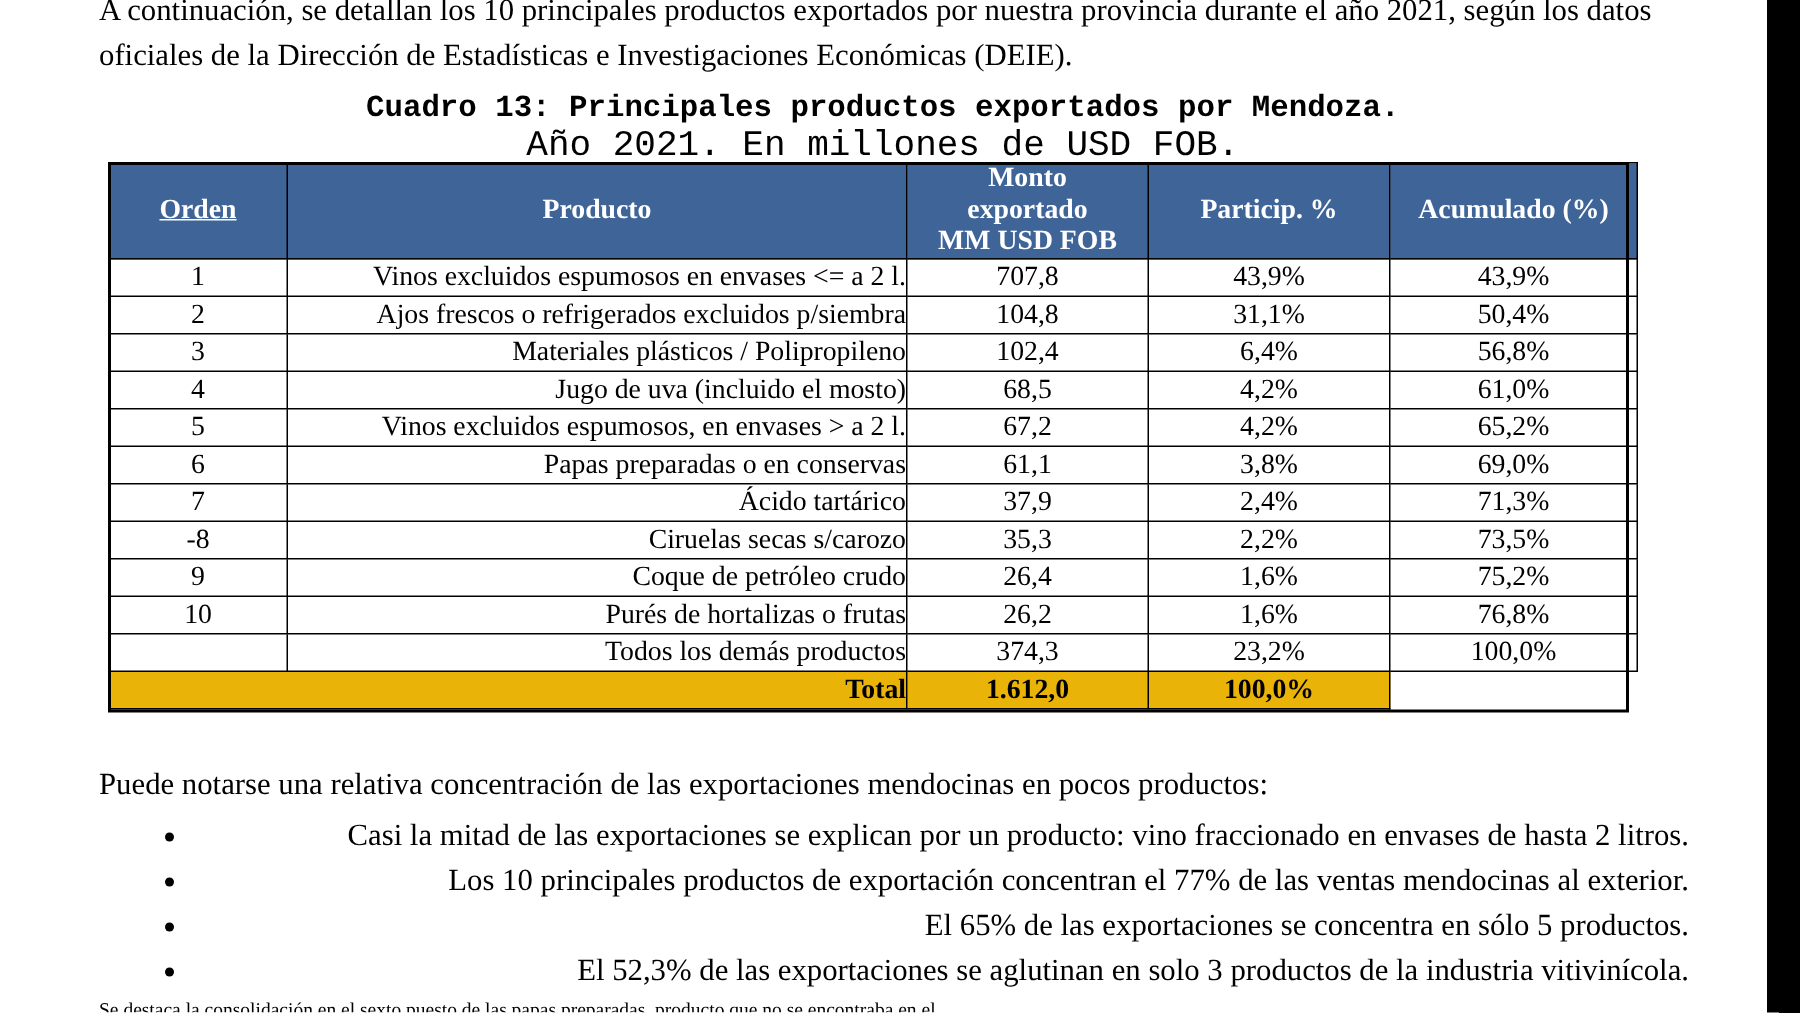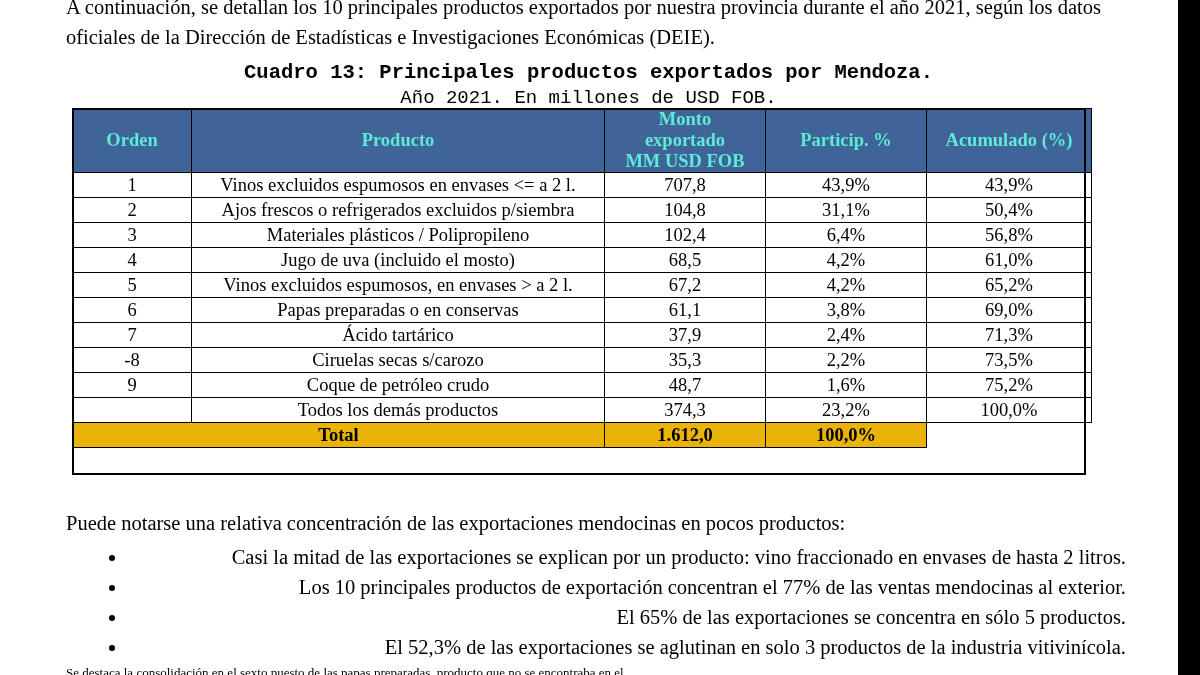--- a/index.html
+++ b/index.html
@@ -46,56 +46,56 @@
     width: 1045px;
     text-align: center;
     font-family: Liberation Mono, monospace;
   }
   .caption-title {
     font-size: 20.5px;
     font-weight: bold;
     line-height: 26px;
   }
   .caption-sub {
-    font-size: 19px;
+    font-size: 24px;
     line-height: 24px;
   }
   table.main {
     position: absolute;
     left: 72px;
     top: 108px;
     width: 1014px;
     border-collapse: collapse;
     table-layout: fixed;
   }
   table.main th, table.main td {
     border: 1px solid #000000;
     font-size: 18.5px;
     padding: 0;
     height: 24px;
   }
   thead th {
     background: #3f6498;
-    color: #5eead4;
+    color: #ffffff;
     font-weight: bold;
     text-align: center;
     line-height: 21px;
     vertical-align: middle;
     height: 62px;
     border: 1px solid #1f3a5f;
     font-size: 19px;
     margin-left: 36px;
   }
-  .col-orden { width: 118px; }
+  .col-orden { width: 118px; text-decoration: underline; }
   .col-producto { width: 412px; font-family: Liberation Serif, serif; }
   .col-monto { width: 160px; }
   .col-partic { width: 160px; }
   .col-acum { width: 164px; }
   td.c { text-align: center; }
-  td.l { text-align: center; padding-left: 8px; }
+  td.l { text-align: right; padding-left: 8px; }
   tbody tr td { height: 25px; }
   tr.total td {
     background: #eab308;
     font-weight: bold;
   }
   tr.total td.empty-right {
     background: #ffffff;
     border-left: 1px solid #000;
     border-top: none;
     border-right: none;
@@ -226,23 +226,30 @@
         <tr>
           <td class="c">-8</td>
           <td class="l">Ciruelas secas s/carozo</td>
           <td class="c">35,3</td>
           <td class="c">2,2%</td>
           <td class="c">73,5%</td>
         </tr>
         <tr>
           <td class="c">9</td>
           <td class="l">Coque de petróleo crudo</td>
-          <td class="c">48,7</td>
+          <td class="c">26,4</td>
           <td class="c">1,6%</td>
           <td class="c">75,2%</td>
+        </tr>
+        <tr>
+          <td class="c">10</td>
+          <td class="l">Purés de hortalizas o frutas</td>
+          <td class="c">26,2</td>
+          <td class="c">1,6%</td>
+          <td class="c">76,8%</td>
         </tr>
         <tr>
           <td class="c"></td>
           <td class="l">Todos los demás productos</td>
           <td class="c">374,3</td>
           <td class="c">23,2%</td>
           <td class="c">100,0%</td>
         </tr>
         <tr class="total">
           <td class="l" colspan="2">Total</td>

